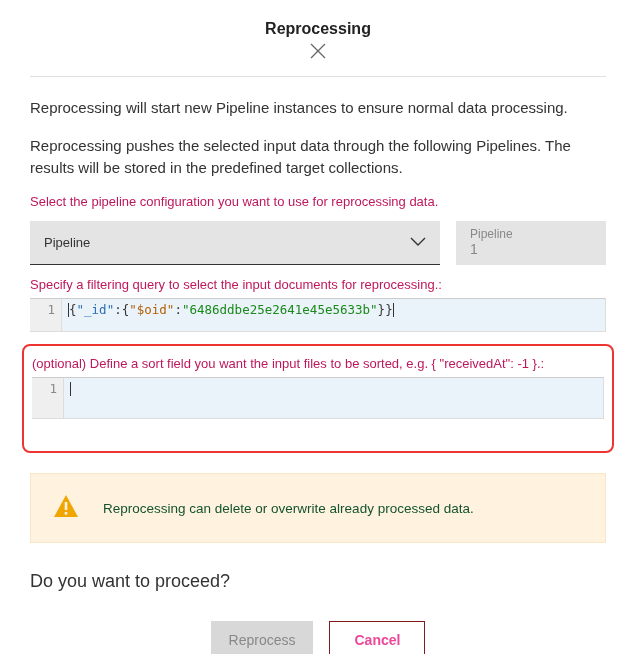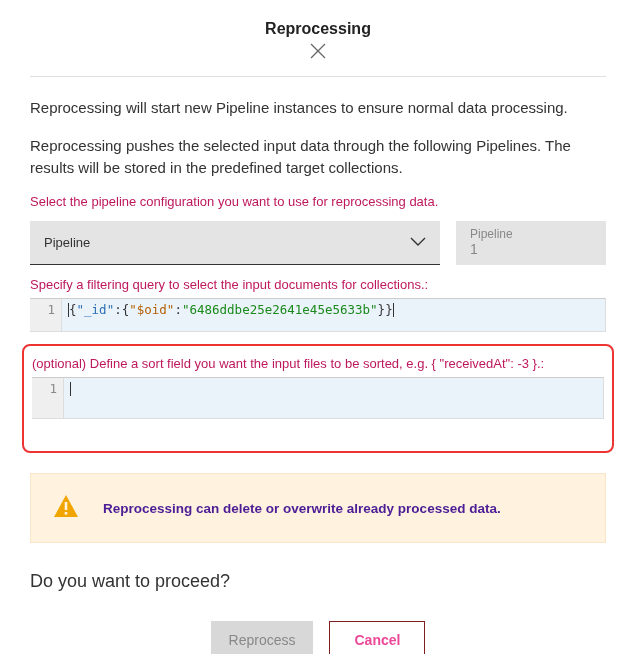--- a/index.html
+++ b/index.html
@@ -123,23 +123,23 @@
     display: flex;
     align-items: center;
     gap: 24px;
     background: #fff3e0;
     border: 1px solid #f7e6c8;
     padding: 20px 22px;
     margin-bottom: 28px;
   }
   .warning-icon { color: #f1a502; }
   .warning-text {
-    color: #4c1d95;
+    color: #14532d;
     font-size: 13.5px;
-    font-weight: 700;
+    font-weight: 400;
   }
   .proceed {
     font-size: 18px;
     margin-bottom: 29px;
   }
   .buttons {
     display: flex;
     gap: 16px;
     justify-content: center;
   }
@@ -188,30 +188,30 @@
             <polyline points="1,1 8,8 15,1" fill="none" stroke="#333" stroke-width="1.4"></polyline>
           </svg>
       </span>
     </div>
     <div class="instances-box">
       <div class="instances-label">Pipeline</div>
       <div class="instances-value">1</div>
     </div>
   </div>
 
-  <div class="helper">Specify a filtering query to select the input documents for collections.:</div>
+  <div class="helper">Specify a filtering query to select the input documents for reprocessing.:</div>
   <div class="code-block">
     <div class="gutter">
       <div>1</div>
     </div>
     <div class="code-line"><span class="cursor"></span><span class="tok-brace">{</span><span class="tok-key">"_id"</span><span class="tok-brace">:</span><span class="tok-brace">{</span><span class="tok-oid">"$oid"</span><span class="tok-brace">:</span><span class="tok-str">"6486ddbe25e2641e45e5633b"</span><span class="tok-brace">}</span><span class="tok-brace">}</span><span class="cursor"></span></div>
   </div>
 
   <div class="sort-section">
-    <div class="helper">(optional) Define a sort field you want the input files to be sorted, e.g. { "receivedAt": -3 }.:</div>
+    <div class="helper">(optional) Define a sort field you want the input files to be sorted, e.g. { "receivedAt": -1 }.:</div>
     <div class="code-block">
       <div class="gutter">
         <div>1</div>
       </div>
       <div class="code-line"><span class="cursor"></span></div>
     </div>
   </div>
 
   <div class="warning">
     <span class="warning-icon">

